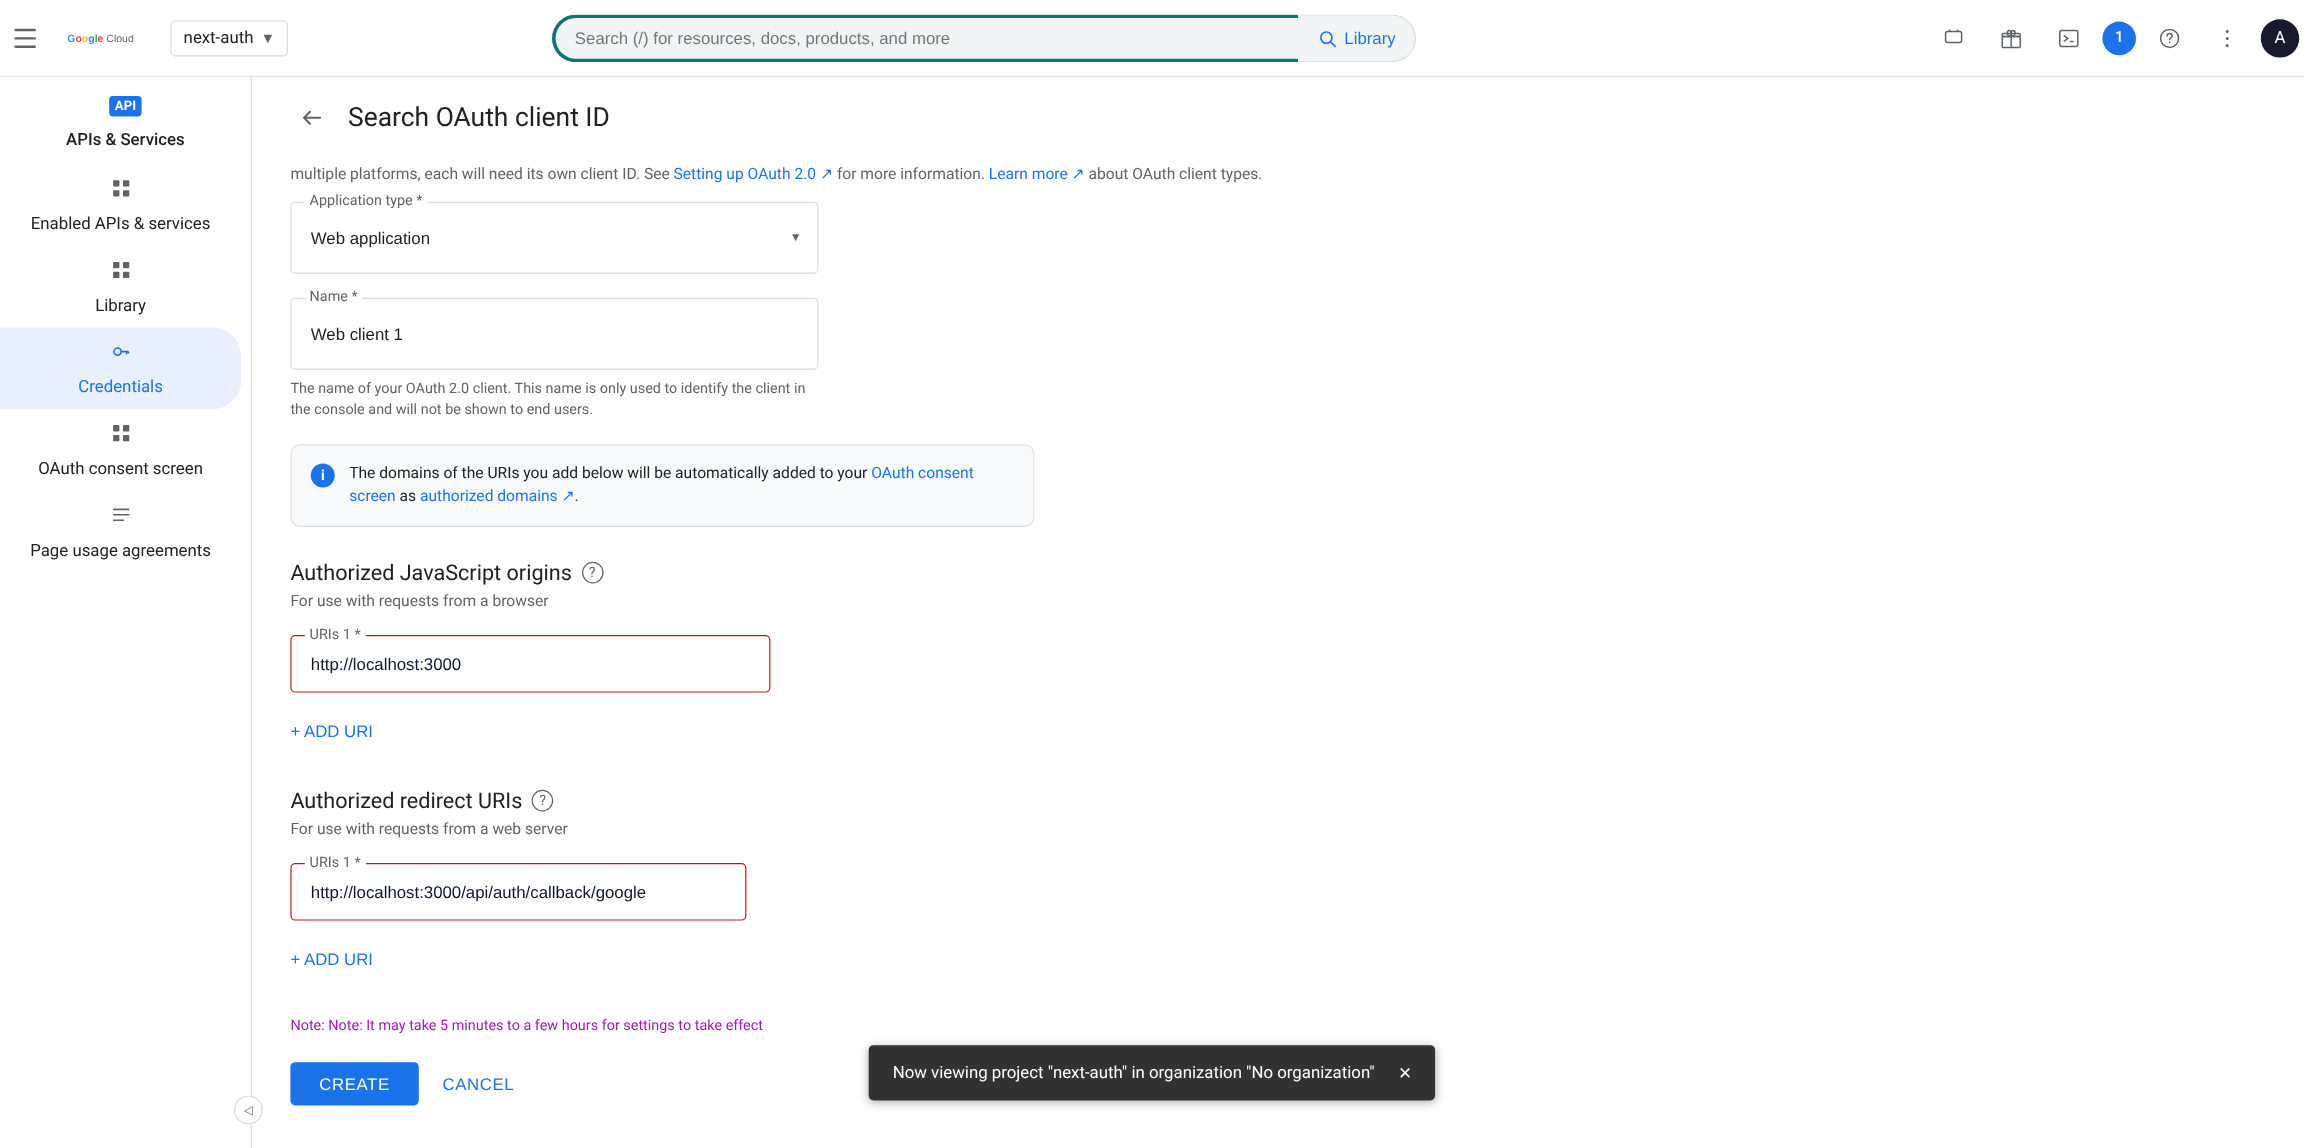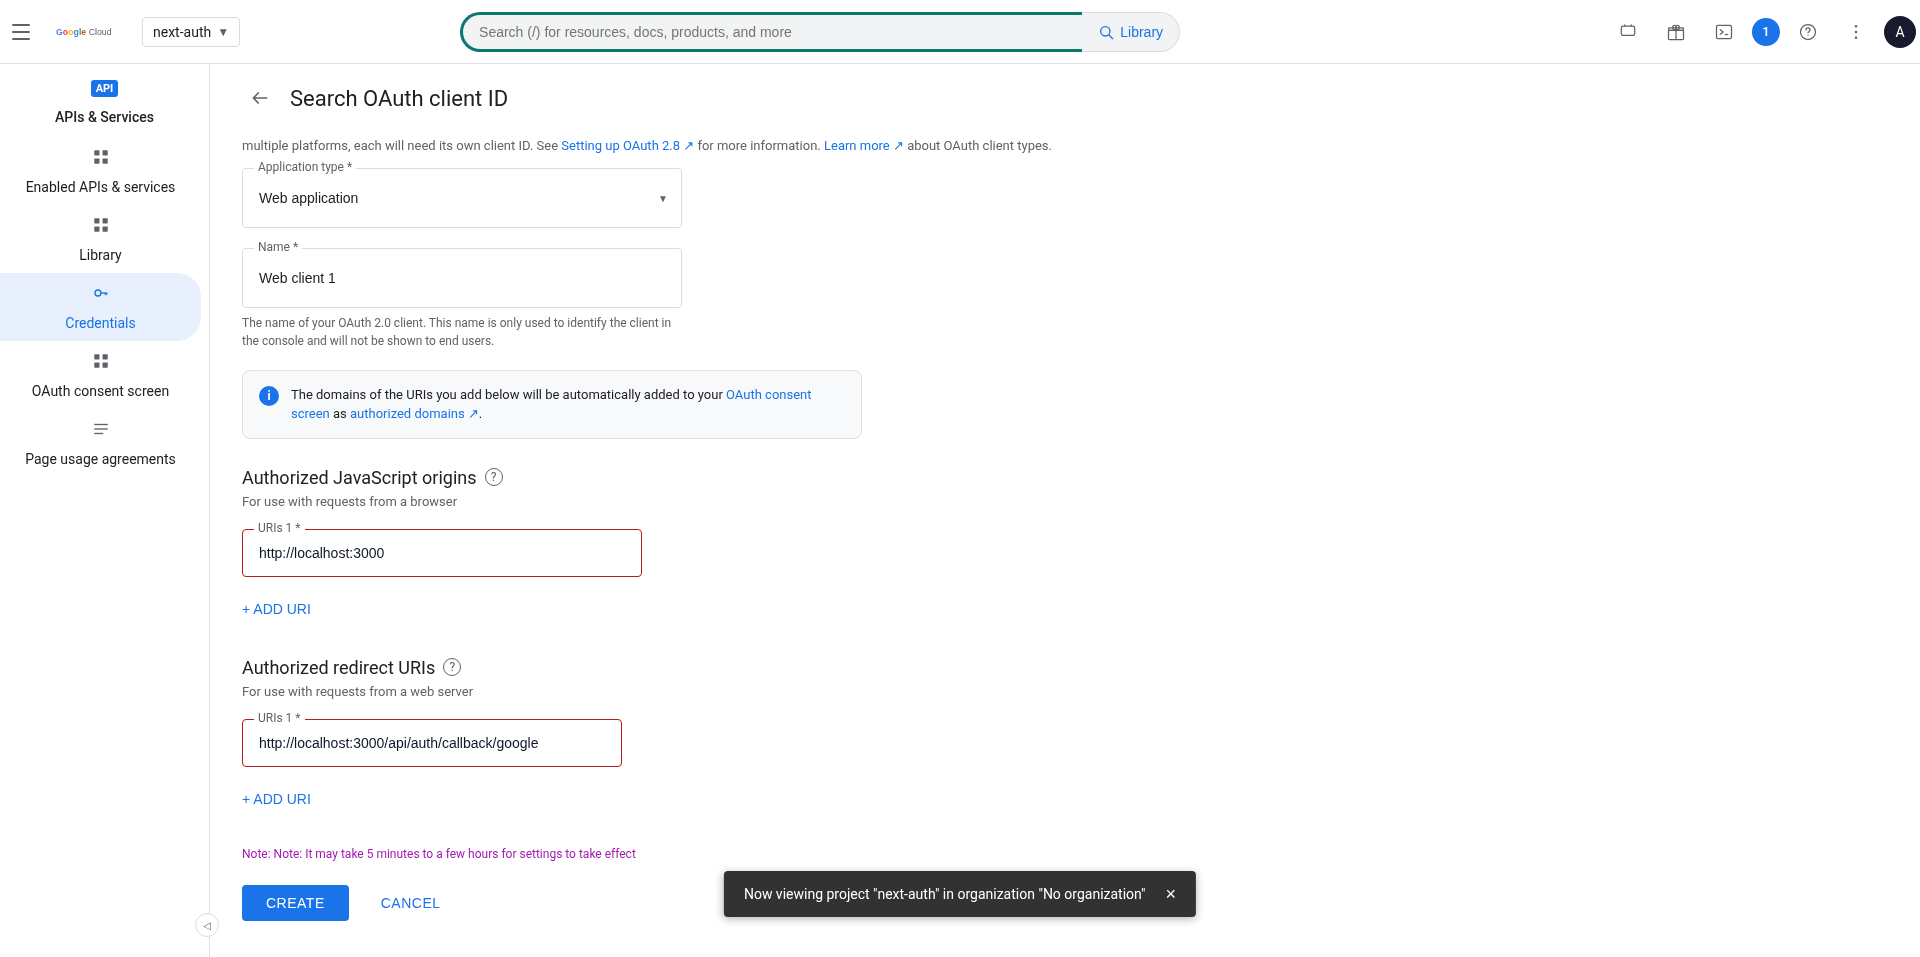--- a/index.html
+++ b/index.html
@@ -82,21 +82,21 @@
     
     .add-uri-btn { display: flex; align-items: center; gap: 6px; color: #1a73e8; font-size: 14px; font-weight: 500; cursor: pointer; border: none; background: transparent; padding: 8px 0; }
 
     
     .section-spacer { height: 32px; }
 
     
     .note-text { font-size: 12px; color: #a21caf; margin-bottom: 20px; }
 
     
-    .action-buttons { display: flex; align-items: center; gap: 16px; margin-top: 24px; }
+    .action-buttons { display: flex; align-items: center; gap: 4px; margin-top: 24px; }
     .btn-create { background: #1a73e8; color: #fff; border: none; border-radius: 4px; padding: 10px 24px; font-size: 14px; font-weight: 500; cursor: pointer; letter-spacing: 0.5px; }
     .btn-cancel { background: transparent; color: #1a73e8; border: none; border-radius: 4px; padding: 10px 16px; font-size: 14px; font-weight: 500; cursor: pointer; letter-spacing: 0.5px; }
 
     
     .toast { position: fixed; bottom: 40px; left: 50%; transform: translateX(-50%); background: #323232; color: #fff; border-radius: 4px; padding: 14px 20px; font-size: 14px; display: flex; align-items: center; gap: 20px; z-index: 1000; min-width: 400px; box-shadow: 0 2px 8px rgba(0,0,0,0.3); }
     .toast-close { cursor: pointer; font-size: 18px; color: #fff; border: none; background: transparent; padding: 0; line-height: 1; }
 
     
     .sidebar-toggle { position: fixed; bottom: 20px; left: 195px; width: 24px; height: 24px; background: #fff; border: 1px solid #dadce0; border-radius: 50%; display: flex; align-items: center; justify-content: center; cursor: pointer; font-size: 10px; color: #5f6368; z-index: 100; }
 
@@ -257,21 +257,21 @@
         <button class="back-btn">
           <svg width="20" height="20" viewBox="0 0 24 24" fill="none">
               <path d="M20 12H4M4 12L10 6M4 12L10 18" stroke="#5f6368" stroke-width="2" stroke-linecap="round" stroke-linejoin="round"></path>
             </svg>
         </button>
         <h1 class="page-title">Search OAuth client ID</h1>
       </div>
 
       <p class="info-text">
         multiple platforms, each will need its own client ID. See
-        <a href="#">Setting up OAuth 2.8 ↗</a> for more information.
+        <a href="#">Setting up OAuth 2.0 ↗</a> for more information.
         <a href="#">Learn more ↗</a>
         <span>about OAuth client types.</span>
       </p>
 
       <div class="form-field select-container">
         <div class="field-wrapper field-select-wrapper">
           <label>Application type *</label>
           <select class="field-select">
             <option value="web" selected="">Web application</option>
             <option value="android">Android</option>

